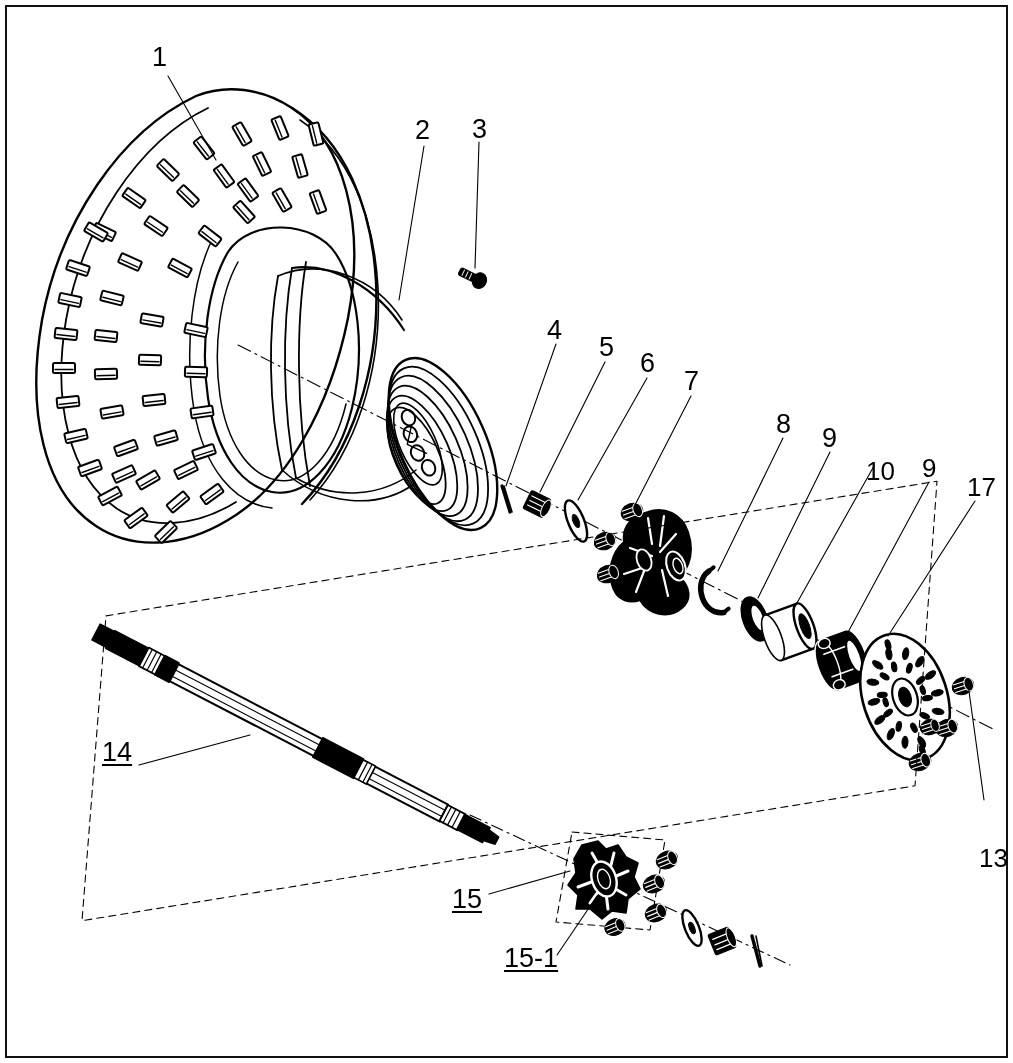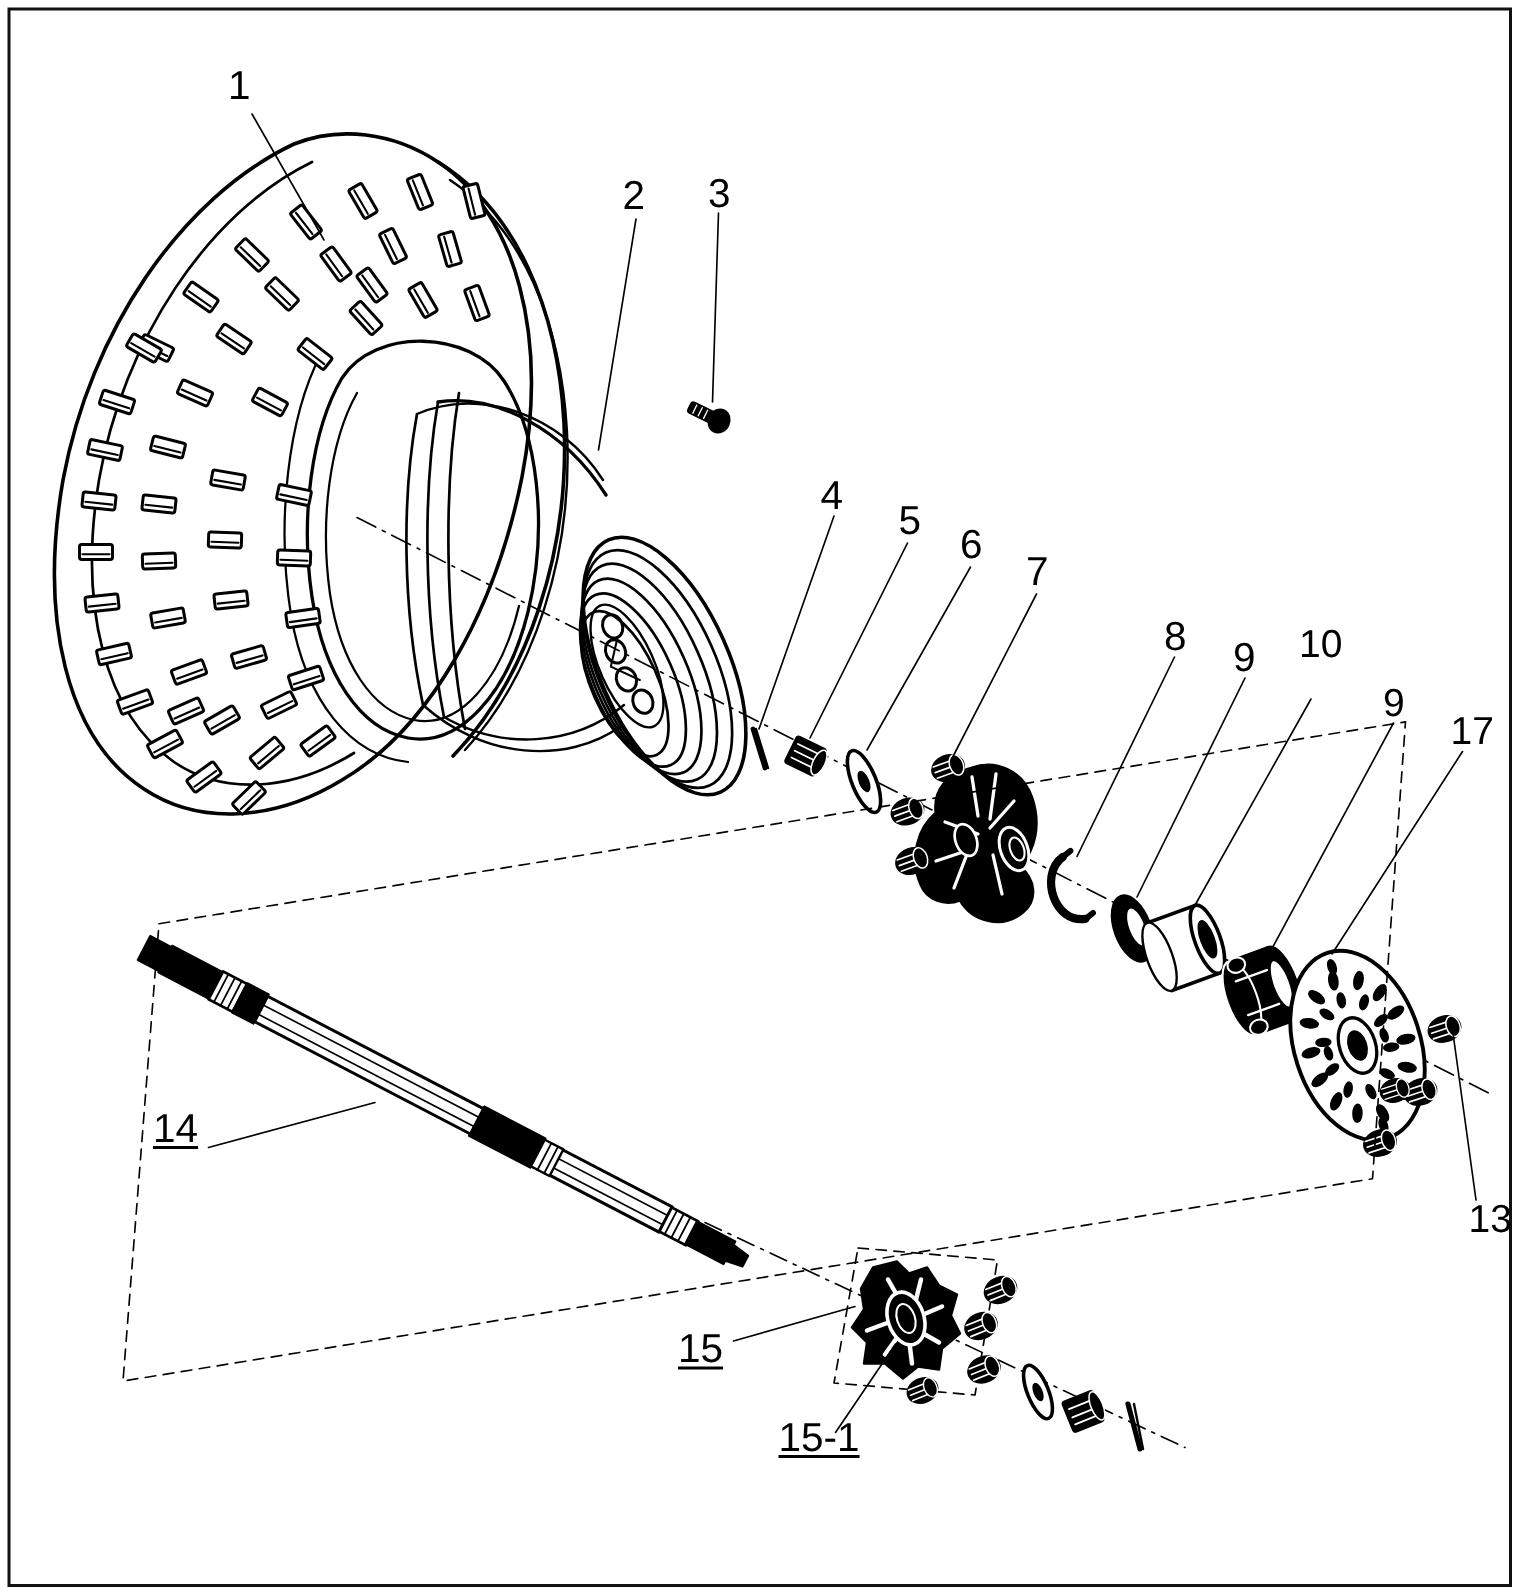--- a/index.html
+++ b/index.html
@@ -423,21 +423,21 @@
 
   <div class="callout" style="left:152px;top:44px;">1</div>
   <div class="callout" style="left:415px;top:117px;">2</div>
   <div class="callout" style="left:472px;top:116px;">3</div>
   <div class="callout" style="left:547px;top:317px;">4</div>
   <div class="callout" style="left:599px;top:334px;">5</div>
   <div class="callout" style="left:640px;top:350px;">6</div>
   <div class="callout" style="left:684px;top:368px;">7</div>
   <div class="callout" style="left:776px;top:411px;">8</div>
   <div class="callout" style="left:822px;top:425px;">9</div>
-  <div class="callout sm" style="left:866px;top:416px;">10</div>
+  <div class="callout sm" style="left:866px;top:458px;">10</div>
   <div class="callout sm" style="left:922px;top:455px;">9</div>
   <div class="callout sm" style="left:967px;top:474px;">17</div>
-  <div class="callout sm" style="left:979px;top:799px;">13</div>
+  <div class="callout sm" style="left:979px;top:845px;">13</div>
   <div class="callout ul" style="left:102px;top:739px;">14</div>
   <div class="callout ul" style="left:452px;top:886px;text-align:center;">15</div>
-  <div class="callout ul" style="left:504px;top:945px;margin-left:15px;">15-1</div>
+  <div class="callout ul" style="left:504px;top:945px;">15-1</div>
 
 </div>
 
 </body></html>

